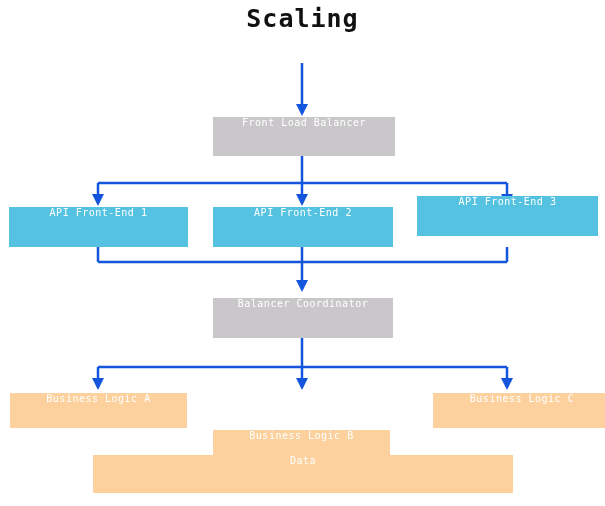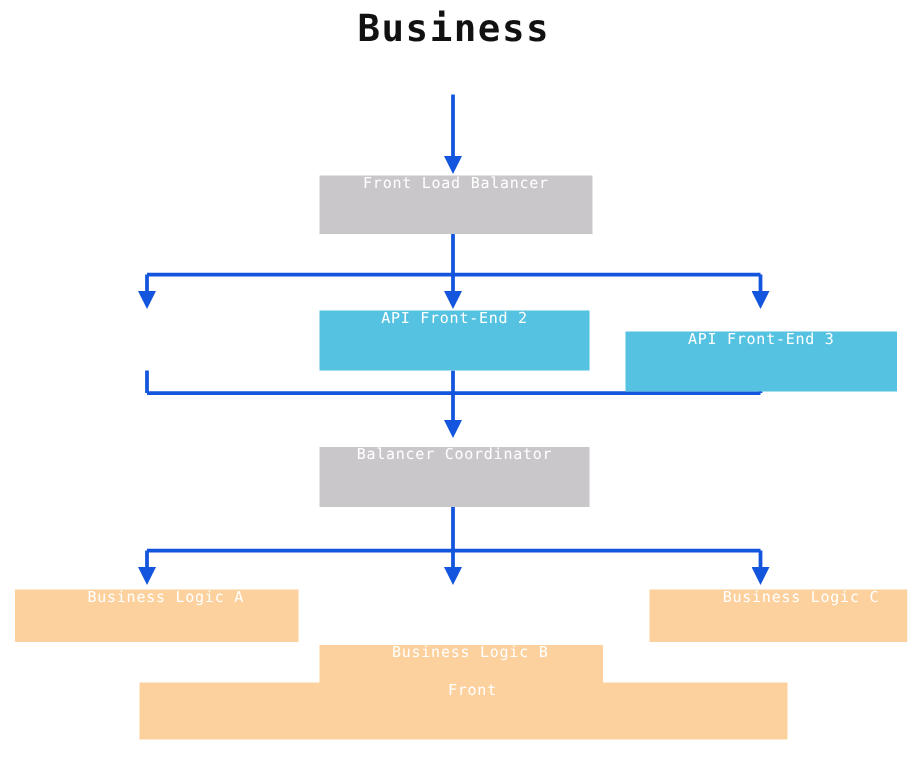--- a/index.html
+++ b/index.html
@@ -48,28 +48,28 @@
     display: flex;
     align-items: flex-start;
     justify-content: center;
     color: var(--color-node_label_text, #ffffff);
     font-size: 10px;
     letter-spacing: 0.5px;
     white-space: nowrap;
   }
   .node-gray   { background: var(--color-gray_node, #cac7ca); }
   .node-cyan   { background: var(--color-cyan_node, #55c2e1); }
-  .node-orange { background: var(--color-orange_node, #fdd19e); padding-left: 12px; }
+  .node-orange { background: var(--color-orange_node, #fdd19e); }
 </style>
 </head>
 <body>
 
 <div class="canvas">
 
-  <h1 class="title">Business</h1>
+  <h1 class="title">Scaling</h1>
 
   <svg class="connectors" width="605" height="506" viewBox="0 0 605 506" aria-hidden="true">
     <defs>
       <marker id="ah" viewBox="0 0 12 12" refX="9" refY="6" markerWidth="12" markerHeight="12" orient="auto" markerUnits="userSpaceOnUse">
         <path d="M0 0 L12 6 L0 12 Z"></path>
       </marker>
     </defs>
 
     <path class="line" d="M302 63 V113" marker-end="url(#ah)"></path>
 
@@ -84,42 +84,45 @@
     <path class="line" d="M302 338 V367 M98 367 H507"></path>
     <path class="line" d="M98 367 V387" marker-end="url(#ah)"></path>
     <path class="line" d="M302 367 V387" marker-end="url(#ah)"></path>
     <path class="line" d="M507 367 V387" marker-end="url(#ah)"></path>
   </svg>
 
   <div class="node node-gray" style="left:213px; top:117px; width:182px; height:39px;">
     <span>Front Load Balancer</span>
   </div>
 
+  <div class="node node-cyan" style="left:9px; top:207px; width:179px; height:40px;">
+    <span>API Front-End 1</span>
+  </div>
 
   <div class="node node-cyan" style="left:213px; top:207px; width:180px; height:40px;">
     <span>API Front-End 2</span>
   </div>
 
-  <div class="node node-cyan" style="left:417px; top:221px; width:181px; height:40px;">
+  <div class="node node-cyan" style="left:417px; top:196px; width:181px; height:40px;">
     <span>API Front-End 3</span>
   </div>
 
   <div class="node node-gray" style="left:213px; top:298px; width:180px; height:40px;">
     <span>Balancer Coordinator</span>
   </div>
 
   <div class="node node-orange" style="left:10px; top:393px; width:177px; height:35px;">
     <span>Business Logic A</span>
   </div>
 
   <div class="node node-orange" style="left:213px; top:393px; width:177px; height:35px;margin-top:37px;">
     <span>Business Logic B</span>
   </div>
 
   <div class="node node-orange" style="left:417px; top:393px; width:178px; height:35px;margin-left:16px;">
     <span>Business Logic C</span>
   </div>
 
   <div class="node node-orange" style="left:93px; top:455px; width:420px; height:38px;">
-    <span>Front</span>
+    <span>Data</span>
   </div>
 
 </div>
 
 </body></html>

